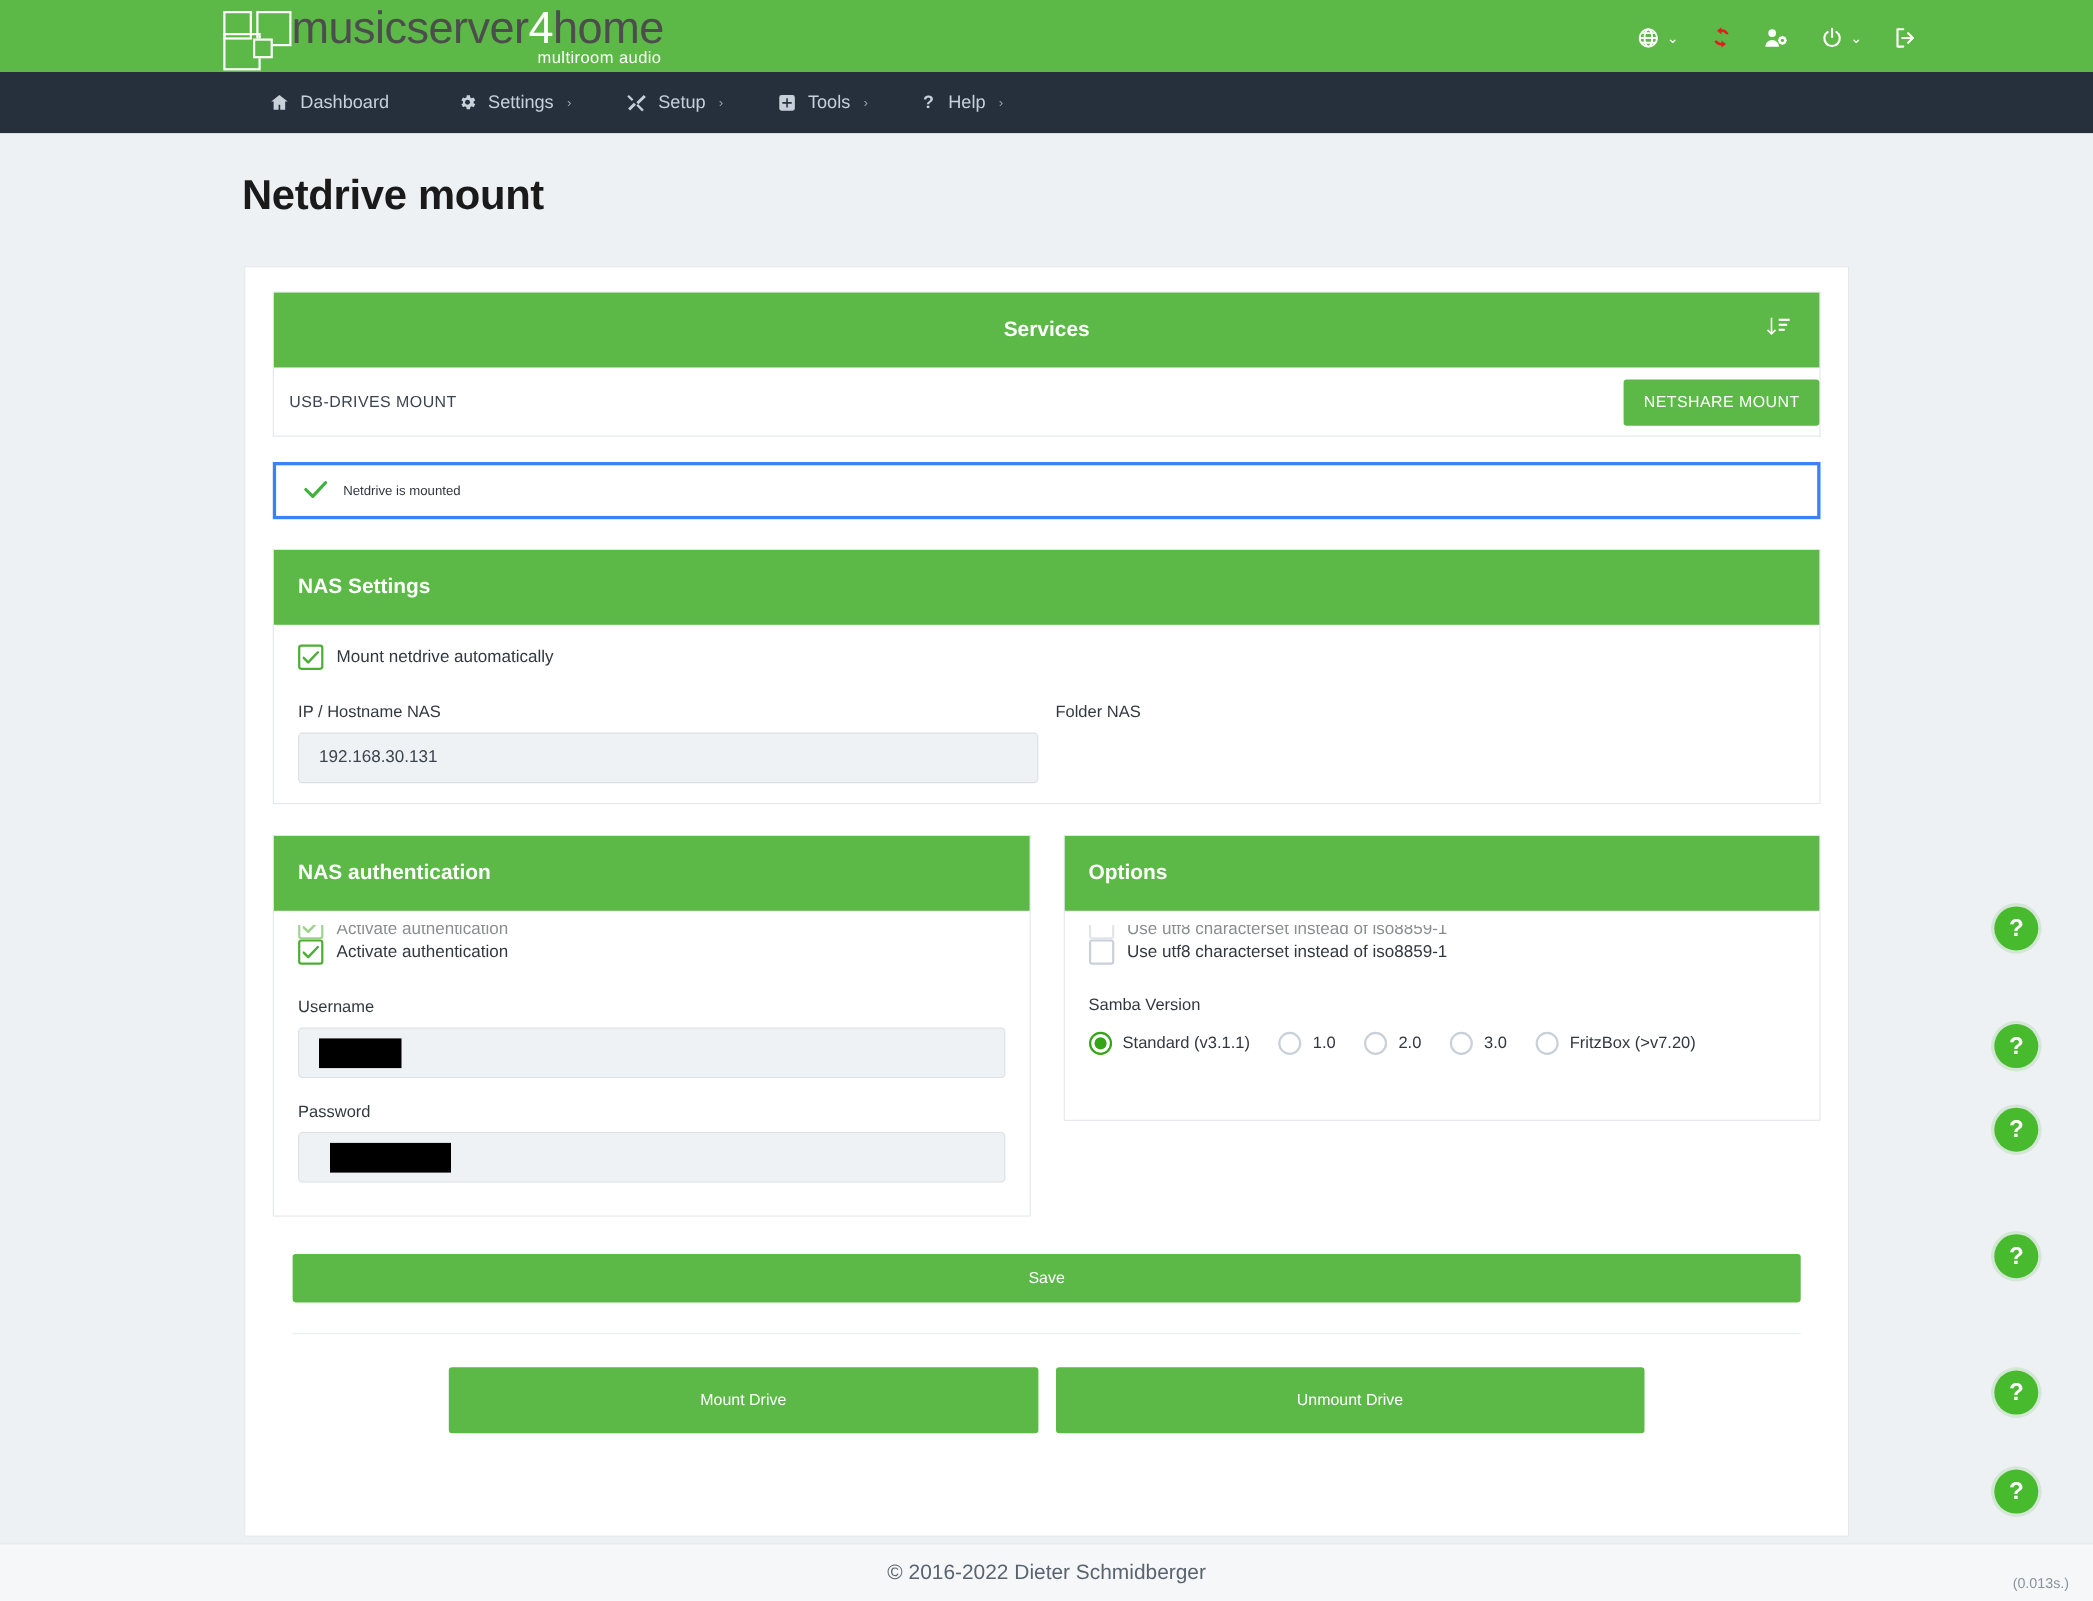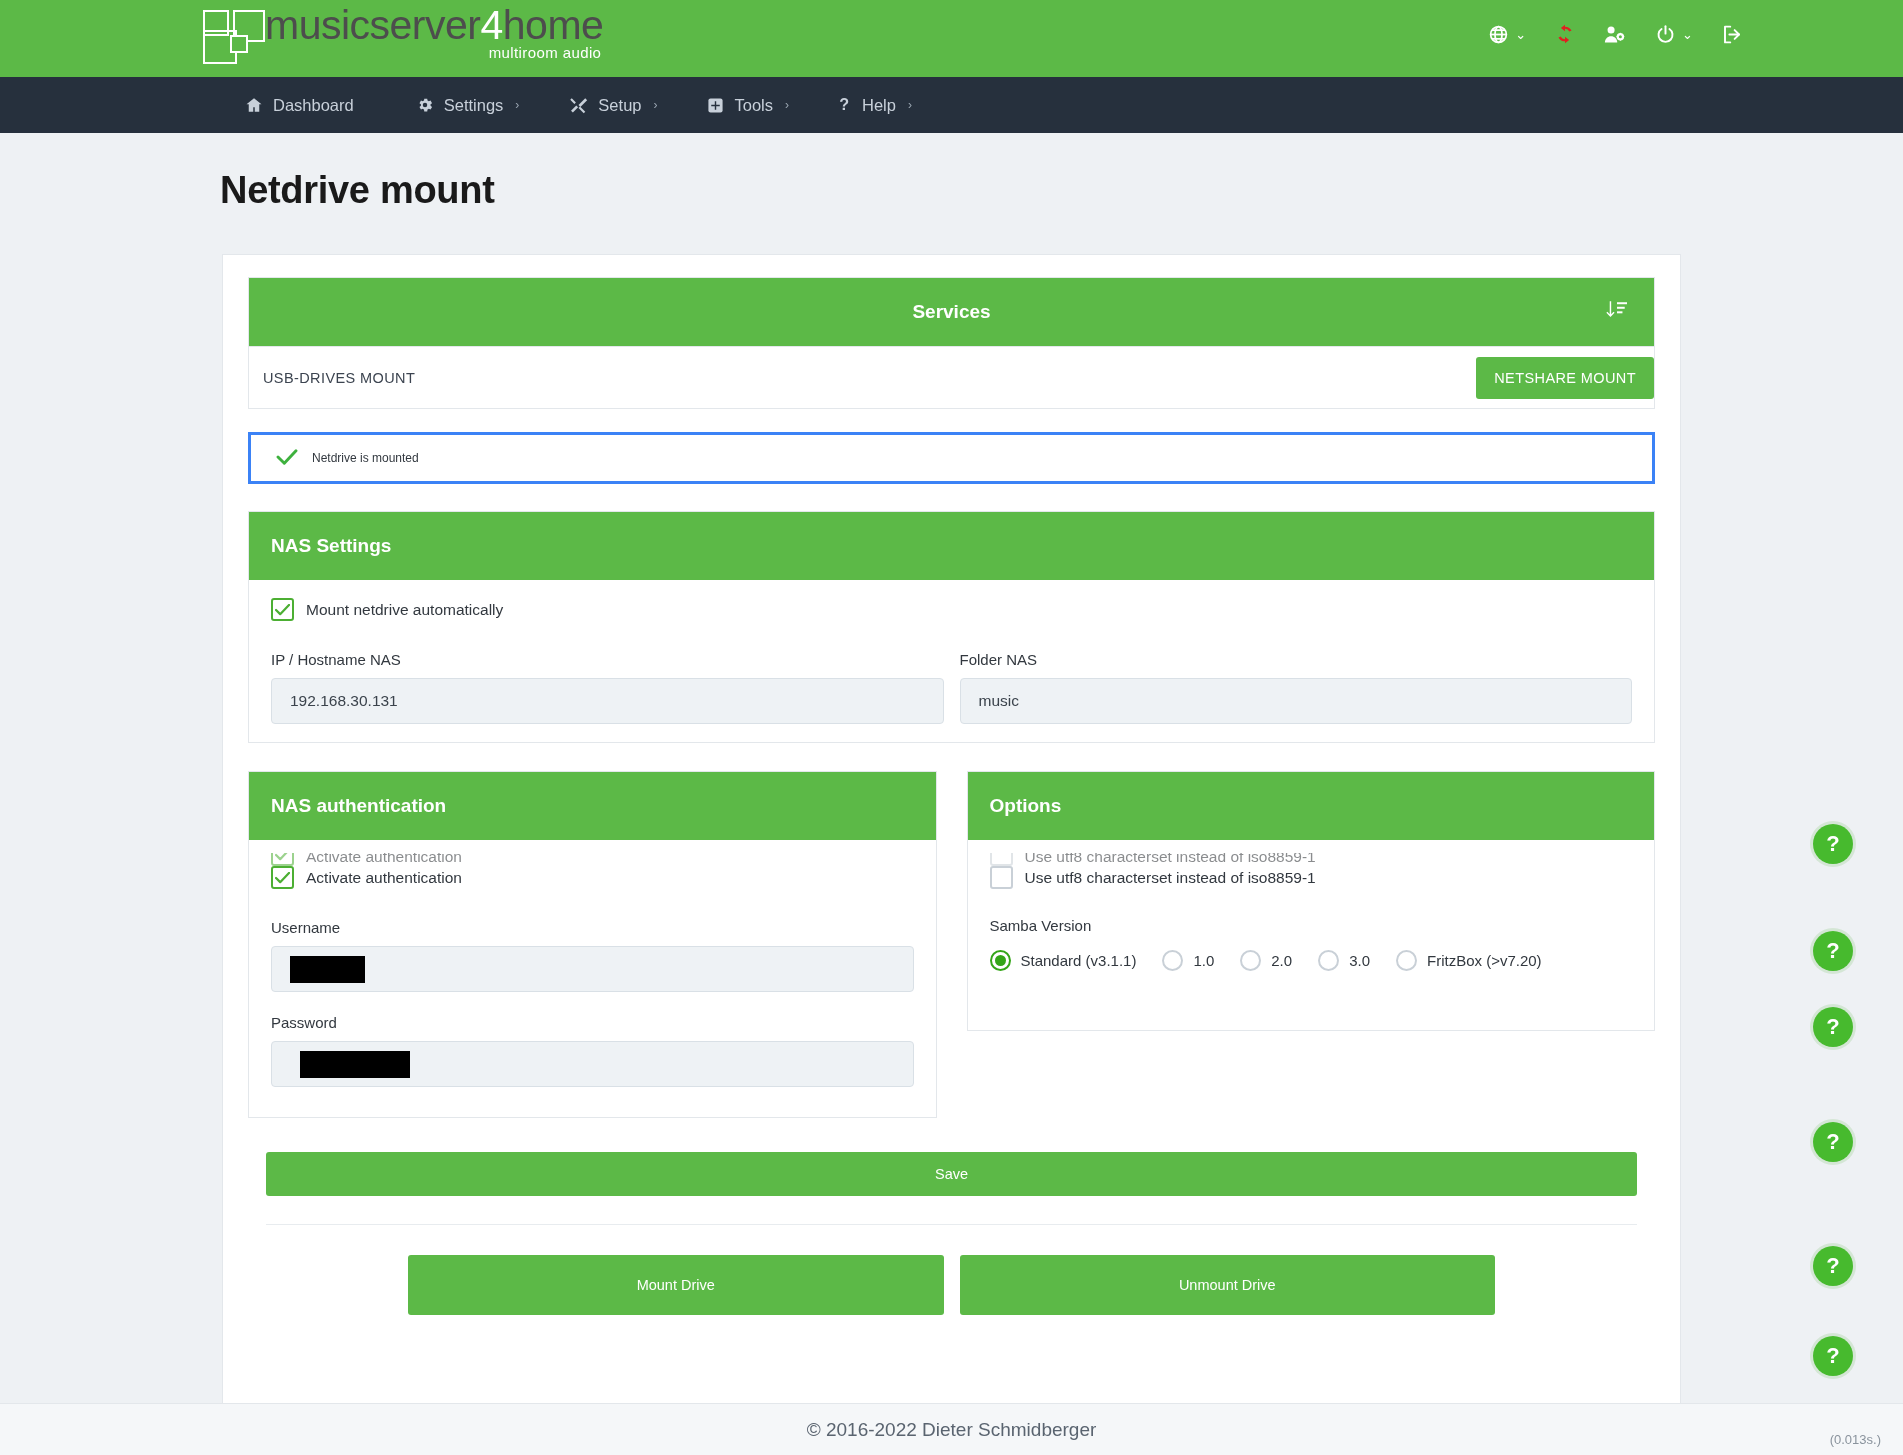--- a/index.html
+++ b/index.html
@@ -8,21 +8,21 @@
     width: 1903px;
     height: 1455px;
     background: #eef1f4;
     font-family: "Liberation Sans", sans-serif;
     color: #2b2f33;
     overflow: hidden;
     position: relative;
   }
   
   .topbar {
-    height: 77px;
+    height: 65px;
     background: #5cb947;
     display: flex;
     align-items: center;
     position: relative;
   }
   .logo-wrap {
     position: absolute;
     left: 203px;
     top: 4px;
     display: flex;
@@ -448,21 +448,20 @@
         </div>
       </div>
 
       <div class="field-grid">
         <div class="field">
           <label>IP / Hostname NAS</label>
           <div class="inp">192.168.30.131</div>
         </div>
         <div class="field">
           <label>Folder NAS</label>
-          <div class="inp">music</div>
         </div>
       </div>
     </div>
   </div>
 
   <div class="two-col">
 
     <div class="col card">
       <div class="card-head">
         <span>NAS authentication</span>

